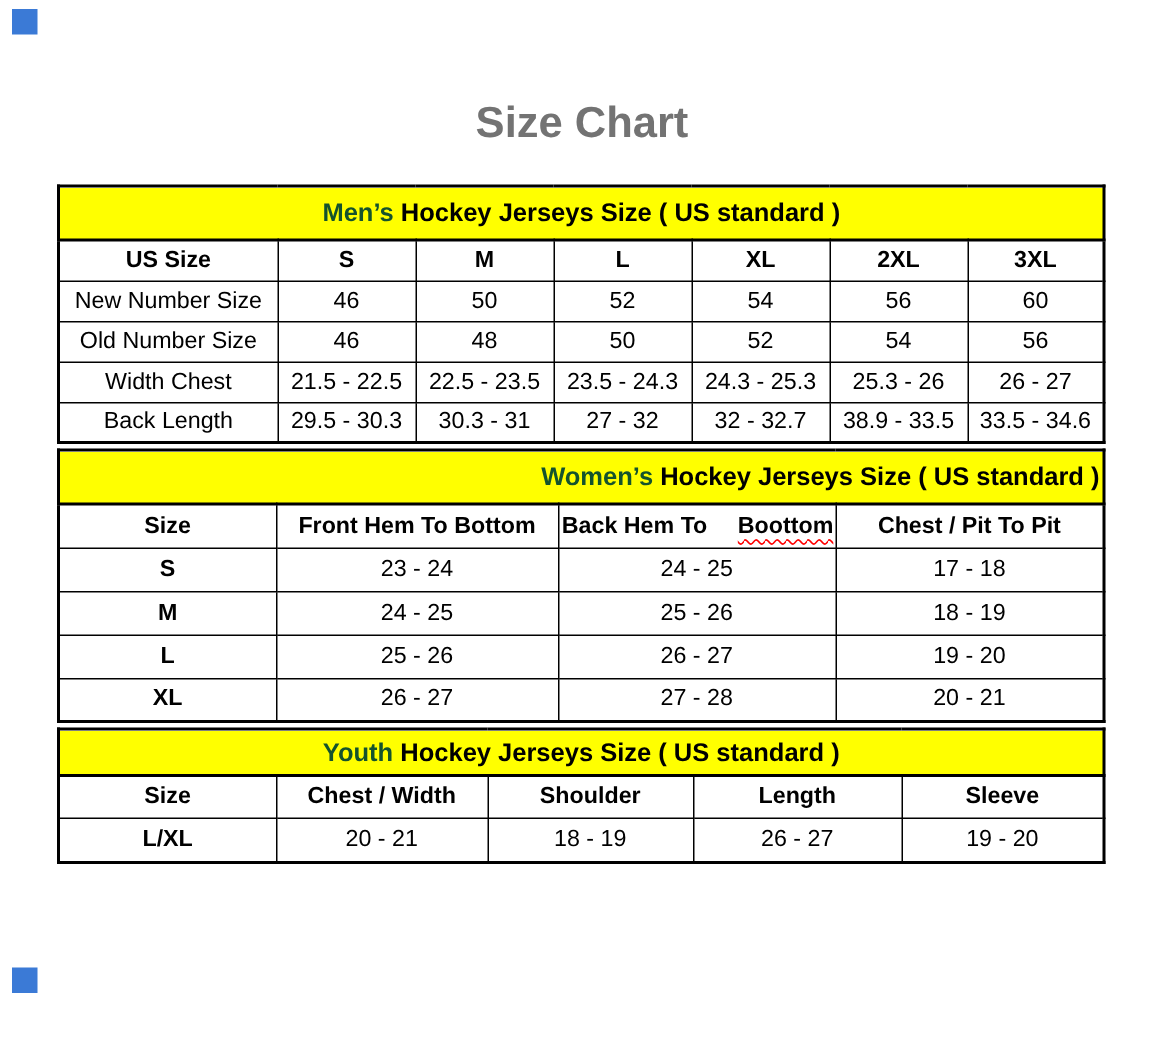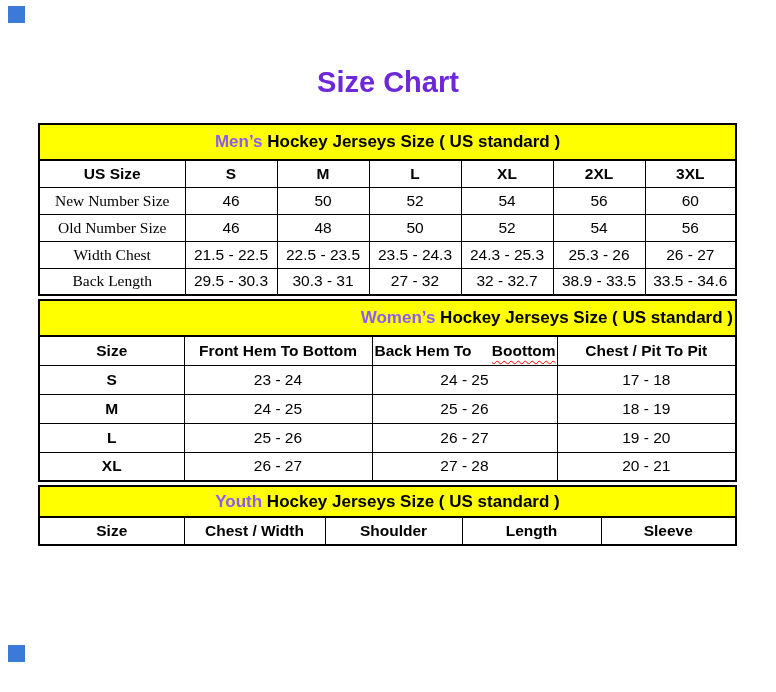--- a/index.html
+++ b/index.html
@@ -18,21 +18,21 @@
   }
   .sq-top { left: 8px; top: 6px; }
   .sq-bottom { left: 8px; top: 645px; }
   .page-title {
     position: absolute;
     top: 66px; left: 0;
     width: 776px;
     text-align: center;
     font-size: 29px;
     font-weight: bold;
-    color: #6d28d9;
+    color: #737373;
     letter-spacing: 0px;
   }
   .tables-wrap {
     position: absolute;
     left: 38px;
     top: 123px;
     width: 697px;
   }
   table {
     border-collapse: collapse;
@@ -57,23 +57,23 @@
     border: 2px solid #000;
   }
   .t-mens tr.band td   { height: 36px; }
   .t-womens tr.band td { height: 36px; text-align: right; }
   .t-youth tr.band td  { height: 31px; }
   .t-mens th, .t-mens td { height: 27px; }
   .t-womens th, .t-womens td { height: 29px; }
   .t-youth th { height: 28px; }
   .t-youth td { height: 30px; margin-left: 24px; }
   th { font-weight: bold; }
-  .lbl-plain { font-weight: 400; font-family: Liberation Serif, serif; }
+  .lbl-plain { font-weight: 400; }
   .lbl-bold  { font-weight: bold; }
-  .red { color: #8b5cf6; }
+  .red { color: #14532d; }
   .squiggle {
     text-decoration: underline;
     text-decoration-style: wavy;
     text-decoration-color: #ff0000;
     text-decoration-thickness: 1px;
     text-underline-offset: 4px;
     margin-left: 16px;
   }
 </style>
 </head>
@@ -204,16 +204,23 @@
         <tr class="band">
       <td colspan="5"><span class="red">Youth</span><span> Hockey Jerseys Size ( US standard )</span></td>
     </tr>
     <tr>
       <th>Size</th>
       <th>Chest / Width</th>
       <th>Shoulder</th>
       <th>Length</th>
       <th>Sleeve</th>
     </tr>
+    <tr>
+      <td class="lbl-bold">L/XL</td>
+      <td>20 - 21</td>
+      <td>18 - 19</td>
+      <td>26 - 27</td>
+      <td>19 - 20</td>
+    </tr>
   </tbody>
     </table>
 
 </div>
 
 </body></html>

